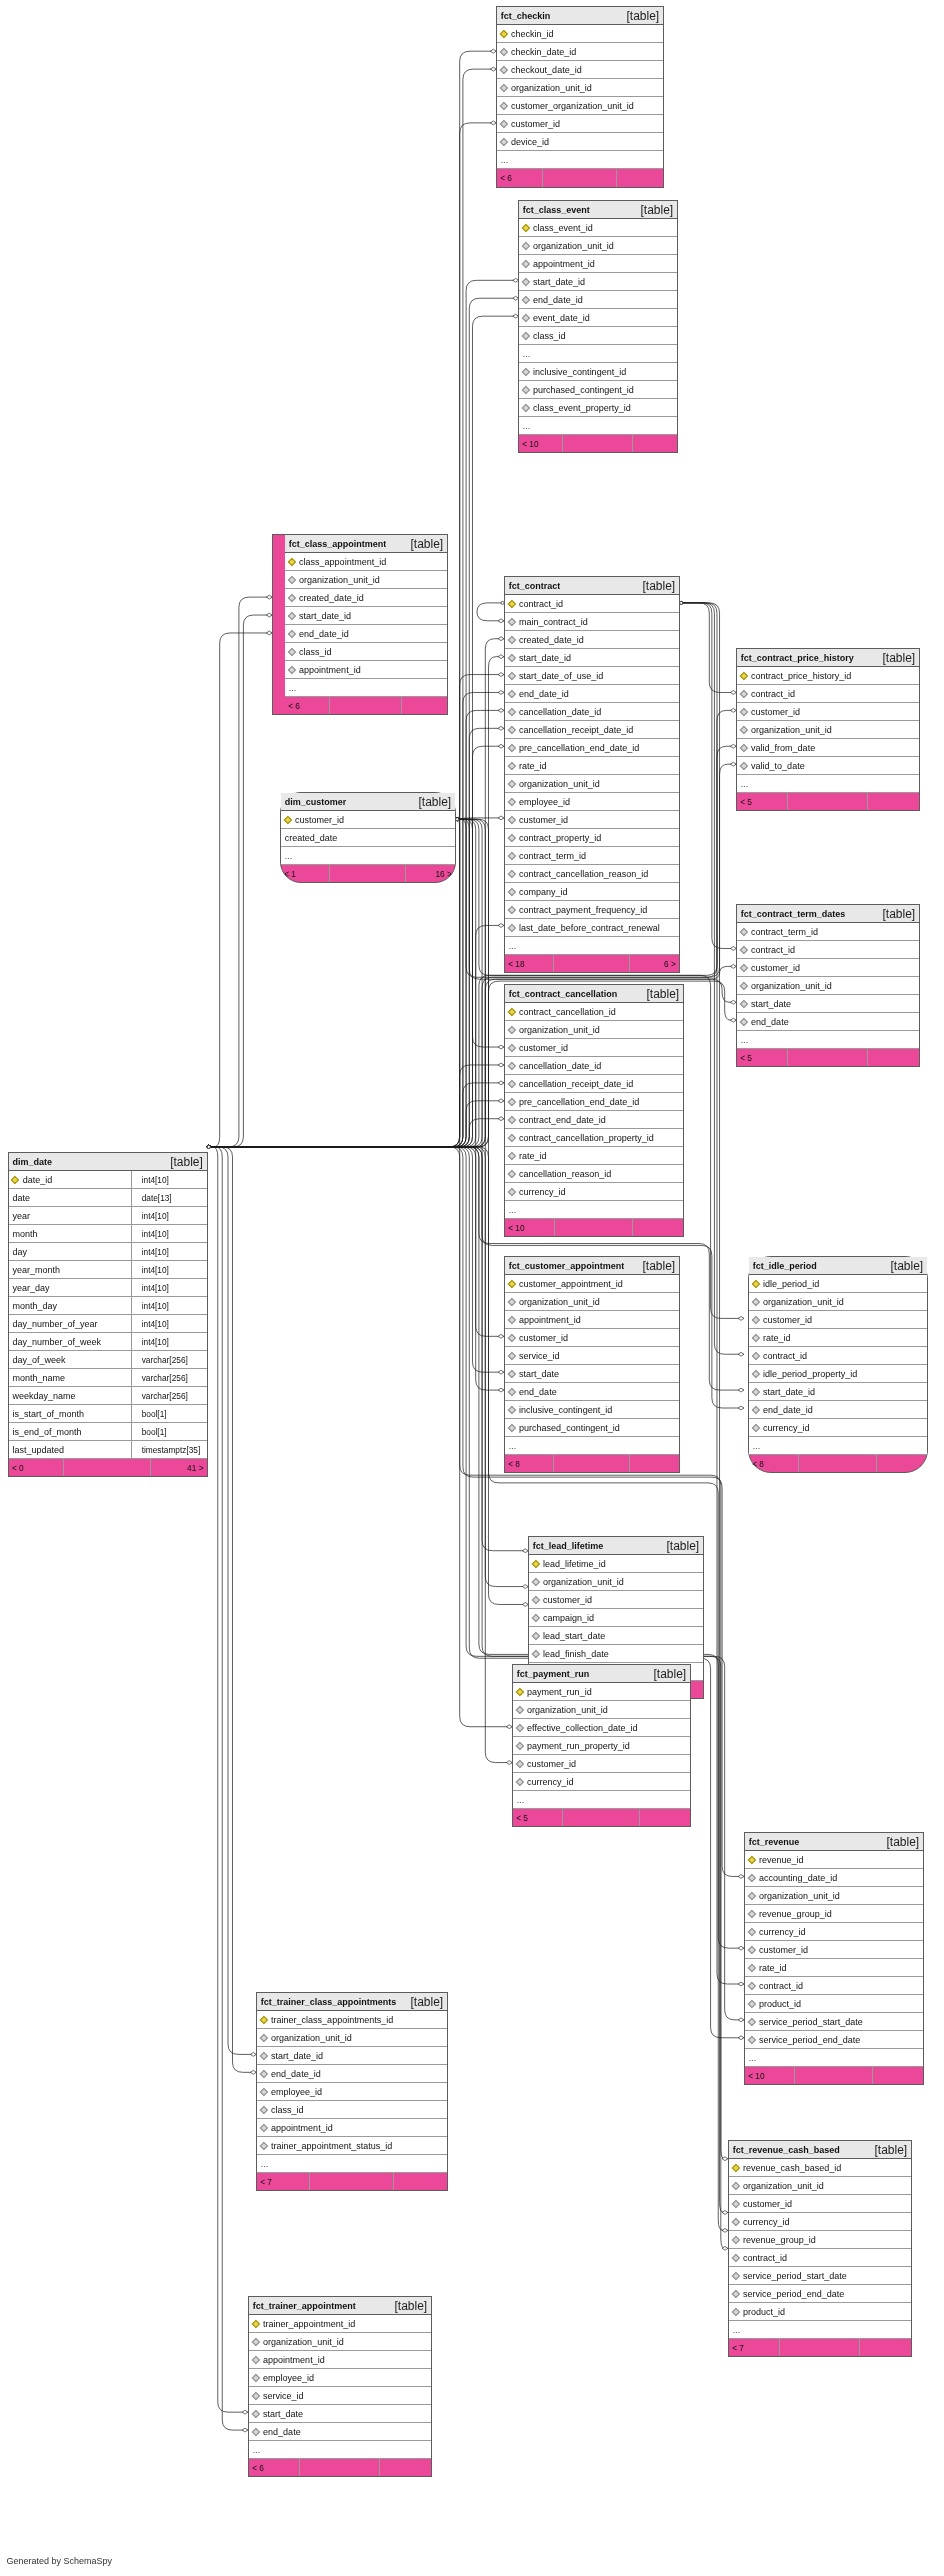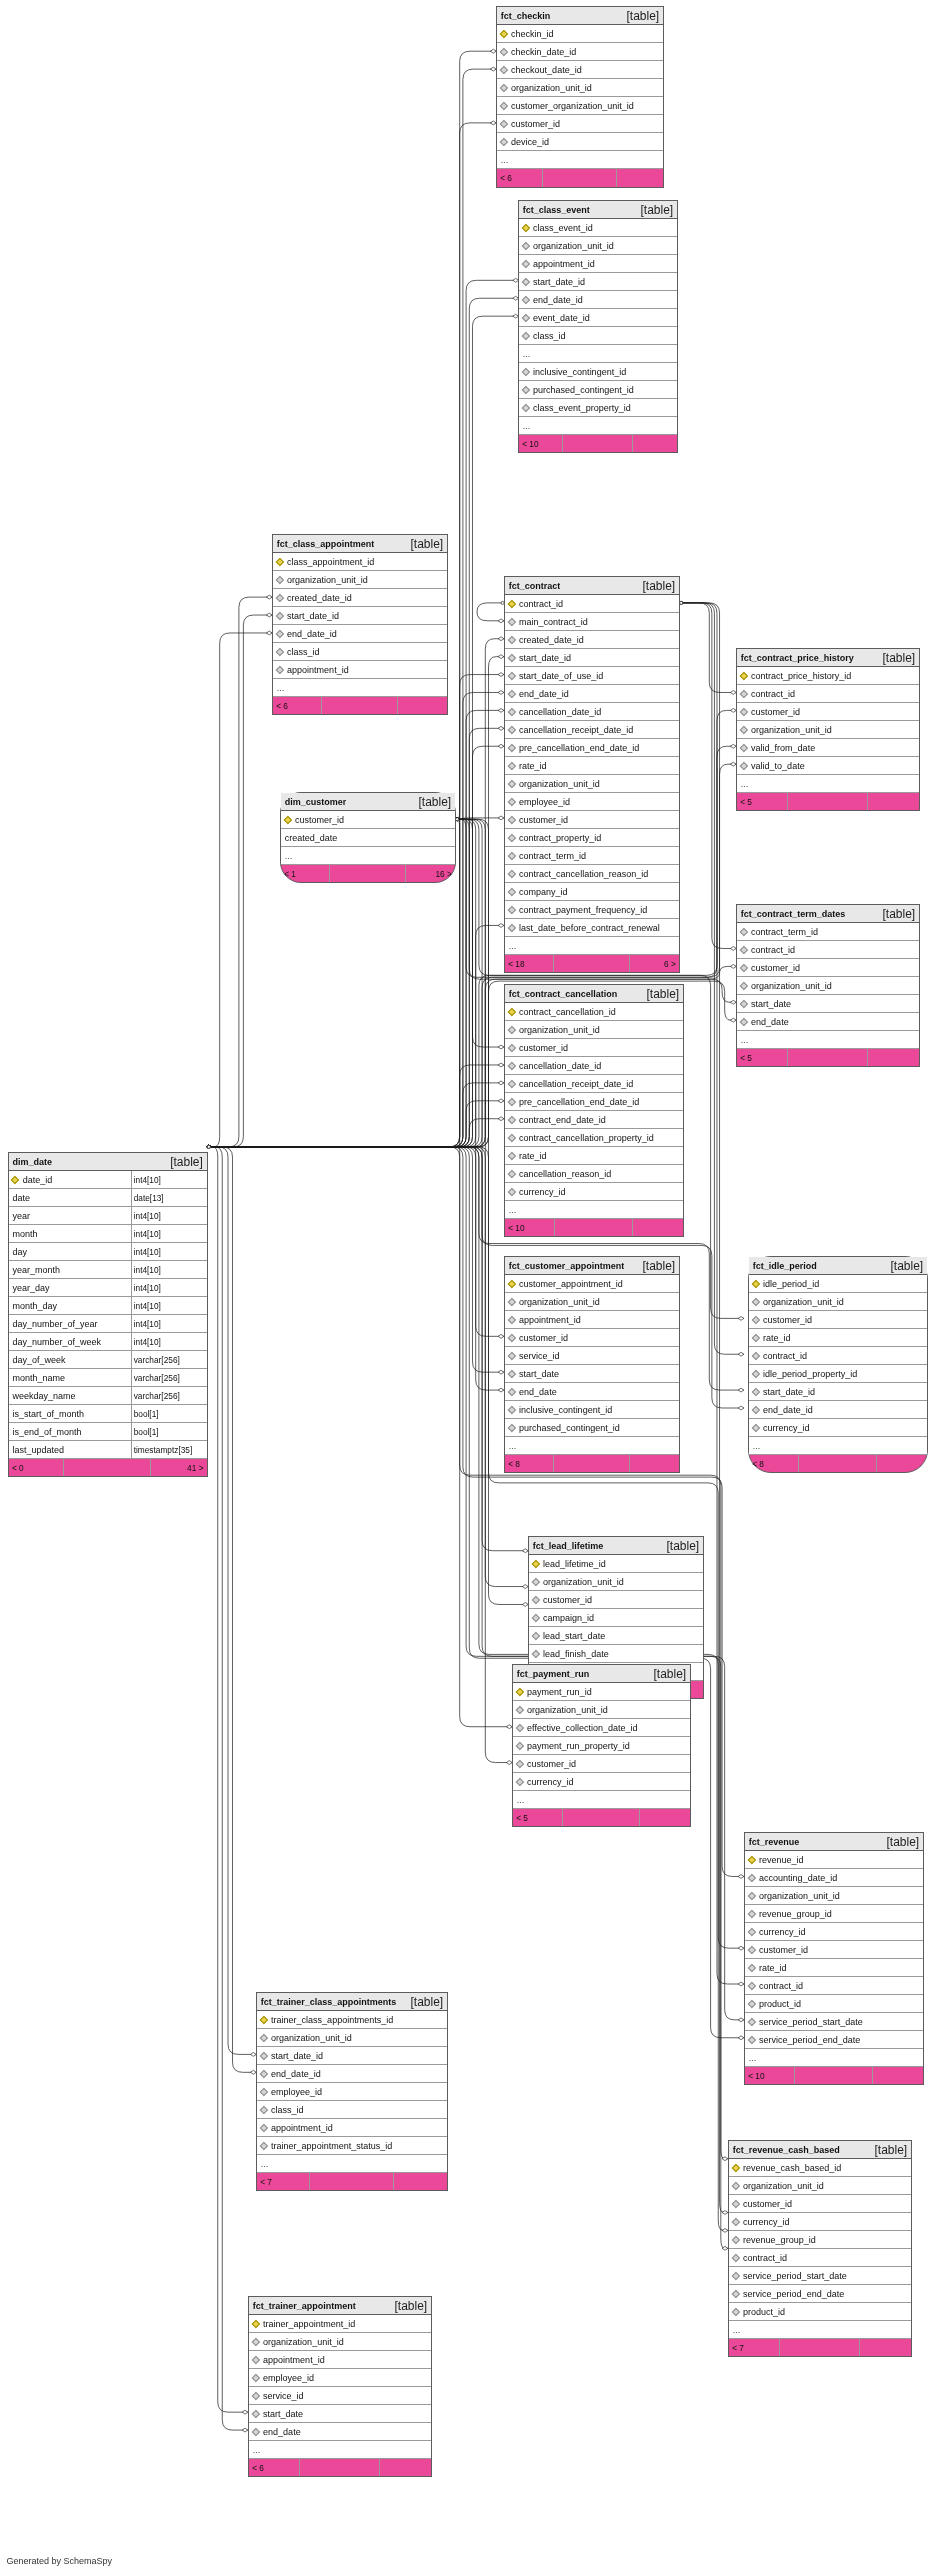--- a/index.html
+++ b/index.html
@@ -16,21 +16,21 @@
   .t-name{font-weight:bold;white-space:nowrap;overflow:hidden}
   .t-tag{font-size:12px;color:#222;margin-left:5.1px;flex:none}
   .t-row{display:flex;align-items:center;height:18px;border-bottom:0.6px solid #9a9a9a;
          padding:0 0 0 3.8px;font-size:9px;background:#fff}
   .t-row.ellipsis .c-name{color:#444}
   .dot{width:5.8px;height:5.8px;margin-right:4.5px;flex:none;transform:rotate(45deg);
        border:0.6px solid #8a8a8a;background:#d6d6d6}
   .dot.pk{background:var(--pk,#e8d44d);border-color:#a08c00}
   .c-name{flex:1;white-space:nowrap;overflow:hidden;text-overflow:ellipsis;padding-right:2.6px}
   .c-type{width:76px;flex:none;align-self:stretch;display:flex;align-items:center;
-          border-left:0.6px solid #9a9a9a;padding-left:2px;font-size:8.3px}
+          border-left:0.6px solid #9a9a9a;padding-left:10px;font-size:8.3px}
   .t-footer{display:flex;height:17.3px;font-size:8.3px;color:#111}
   .f-left{width:28%;border-right:0.6px solid #9a9a9a;display:flex;align-items:center;padding:0 3.2px}
   .f-mid{flex:1;border-right:0.6px solid #9a9a9a}
   .f-right{width:28%;display:flex;align-items:center;justify-content:flex-end;padding:0 3.2px}
   #footer-note{position:absolute;left:6.4px;top:2556px;font-size:9px;color:#333;z-index:2}
 </style>
 </head>
 <body>
 
 <div id="canvas">
@@ -194,21 +194,21 @@
         </div>
         <div class="t-row ellipsis">
           <span class="c-name">...</span>
         </div>
         <div class="t-footer">
           <span class="f-left">&lt; 10</span>
           <span class="f-mid"></span>
           <span class="f-right"></span>
         </div>
       </div>
-      <div class="table-box" style="left: 272px; top: 534px; width: 176px;">
+      <div class="table-box" style="left: 272px; top: 534px; width: 176px; padding-left: 12px;">
         <div class="t-header">
           <span class="t-name">fct_class_appointment</span>
           <span class="t-tag">[table]</span>
         </div>
         <div class="t-row">
           <span class="dot pk"></span>
           <span class="c-name">class_appointment_id</span>
         </div>
         <div class="t-row">
           <span class="dot fk"></span>

